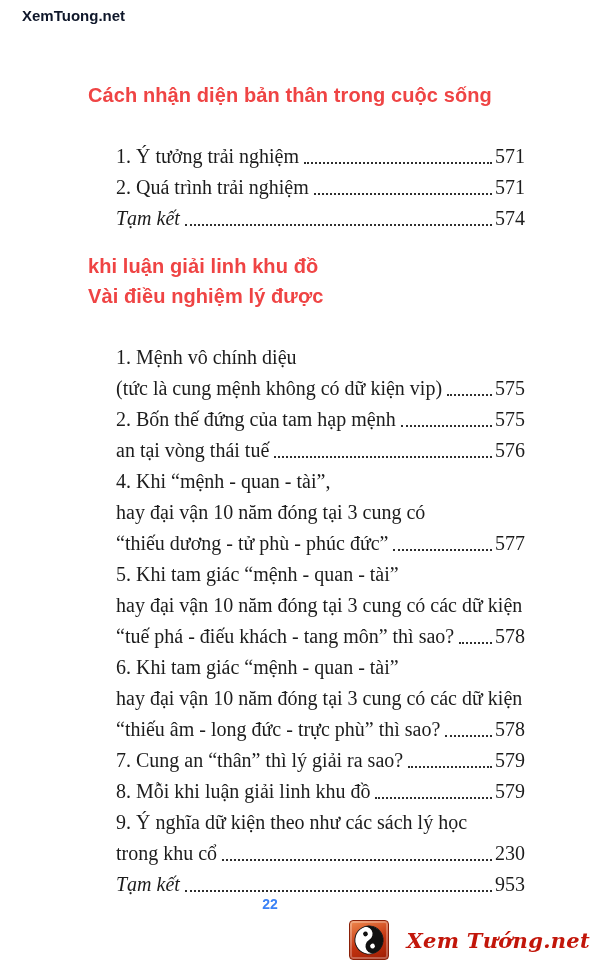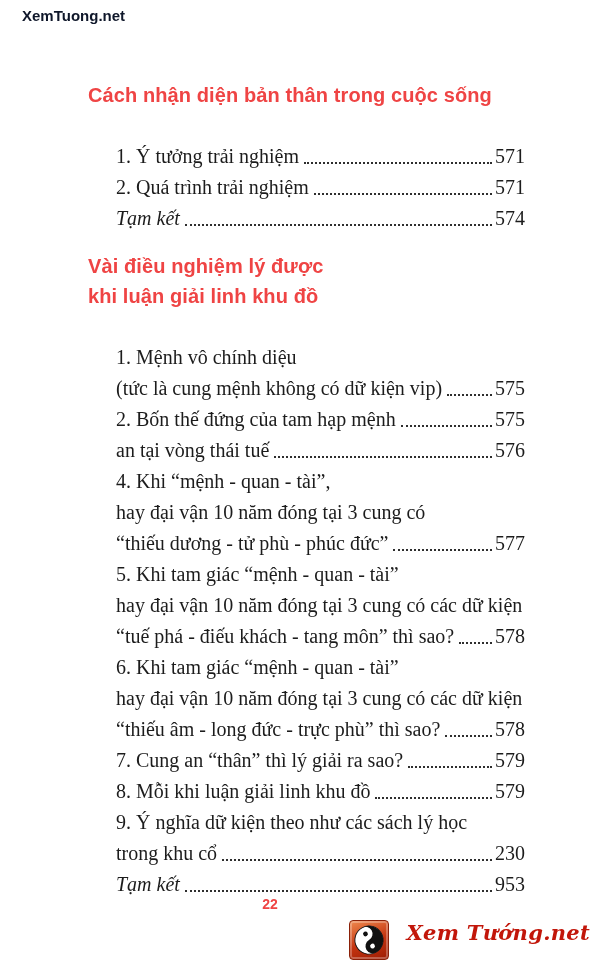--- a/index.html
+++ b/index.html
@@ -27,23 +27,23 @@
   .leader {
     flex:1 1 auto; align-self:stretch;
     border-bottom:2px dotted #2e2e2e;
     margin:0 3px 8px 5px; min-width:10px;
   }
   .pg { flex:0 0 auto; }
   .italic .txt { font-style:italic; }
   .page-num {
     position:absolute; top:896px; left:0; width:540px; text-align:center;
     font-family:"Liberation Sans","DejaVu Sans",sans-serif;
-    font-weight:700; font-size:14px; color:#ef4444;
-  }
-  .logo { position:absolute; top:920px; right:10px; display:flex; gap:17px; }
+    font-weight:700; font-size:14px; color:#3b82f6;
+  }
+  .logo { position:absolute; top:920px; right:10px; display:flex; align-items:center; gap:17px; }
   .logo-square {
     width:40px; height:40px; border-radius:4px; box-sizing:border-box;
     background:linear-gradient(160deg,#ef8a4e 0%,#c33310 55%,#9c1d05 100%);
     border:1px solid #8a2008;
     box-shadow: inset 0 0 0 2px rgba(255,255,255,0.28);
     display:flex; align-items:center; justify-content:center;
   }
   .logo-square svg { transform:rotate(-30deg); }
   .logo-text {
     font-family:"DejaVu Serif","Liberation Serif",serif;
@@ -80,22 +80,22 @@
           <div class="line">
             <span class="txt">Tạm kết</span>
             <span class="leader"></span>
             <span class="pg">574</span>
           </div>
         </div>
       </div>
     </div>
     <div class="sec">
       <div class="sec-heading">
+        <div>khi luận giải linh khu đồ</div>
         <div>Vài điều nghiệm lý được</div>
-        <div>khi luận giải linh khu đồ</div>
       </div>
       <div class="entries">
         <div class="entry">
           <div class="line">
             <span class="txt">1. Mệnh vô chính diệu</span>
           </div>
           <div class="line">
             <span class="txt">(tức là cung mệnh không có dữ kiện vip)</span>
             <span class="leader"></span>
             <span class="pg">575</span>

